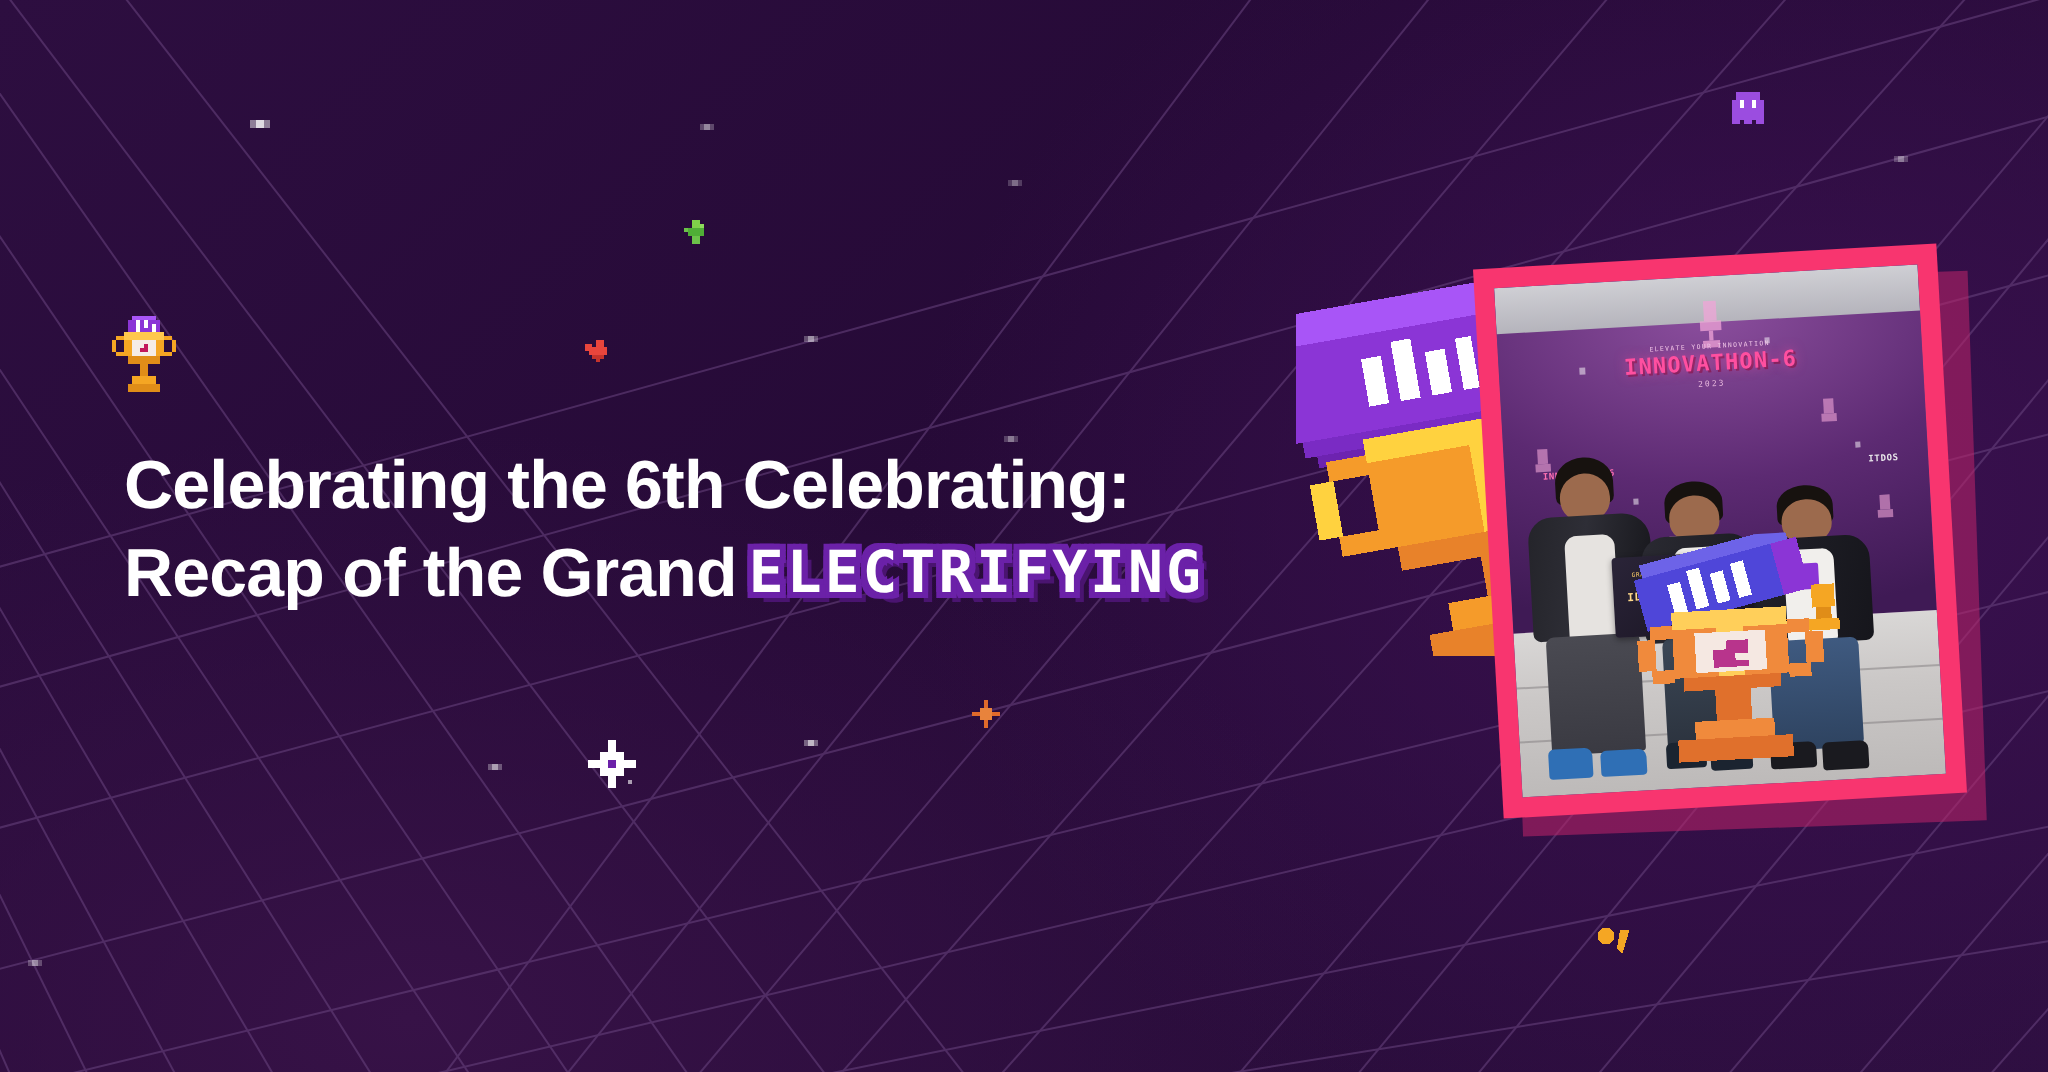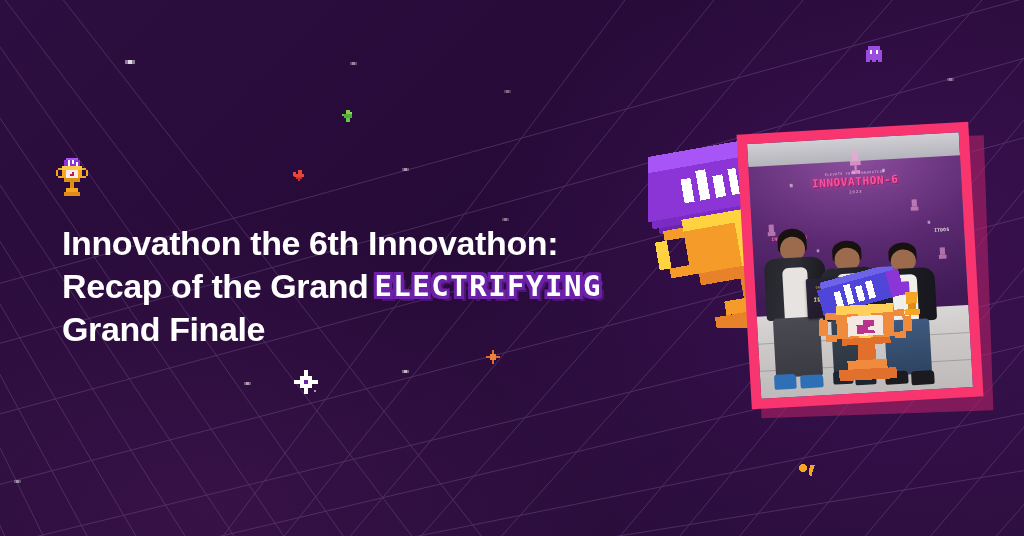--- a/index.html
+++ b/index.html
@@ -468,18 +468,17 @@
           <rect x="20" y="33" width="8" height="7" fill="#e0702c"></rect>
           <rect x="15" y="40" width="18" height="4" fill="#f08a3c"></rect>
           <rect x="11" y="44" width="26" height="5" fill="#e0702c"></rect>
         </svg>
 
       </div>
     </div>
   </div>
 
   <div class="headline">
-    <span class="hl-line">Innovathon the 6th Innovathon:</span>
+    <span class="hl-line">Celebrating the 6th Celebrating:</span>
     <span class="hl-line"><span>Recap of the Grand</span><span class="electrifying">ELECTRIFYING</span></span>
-    <span class="hl-line">Grand Finale</span>
   </div>
 
 </div>
 
 </body></html>

